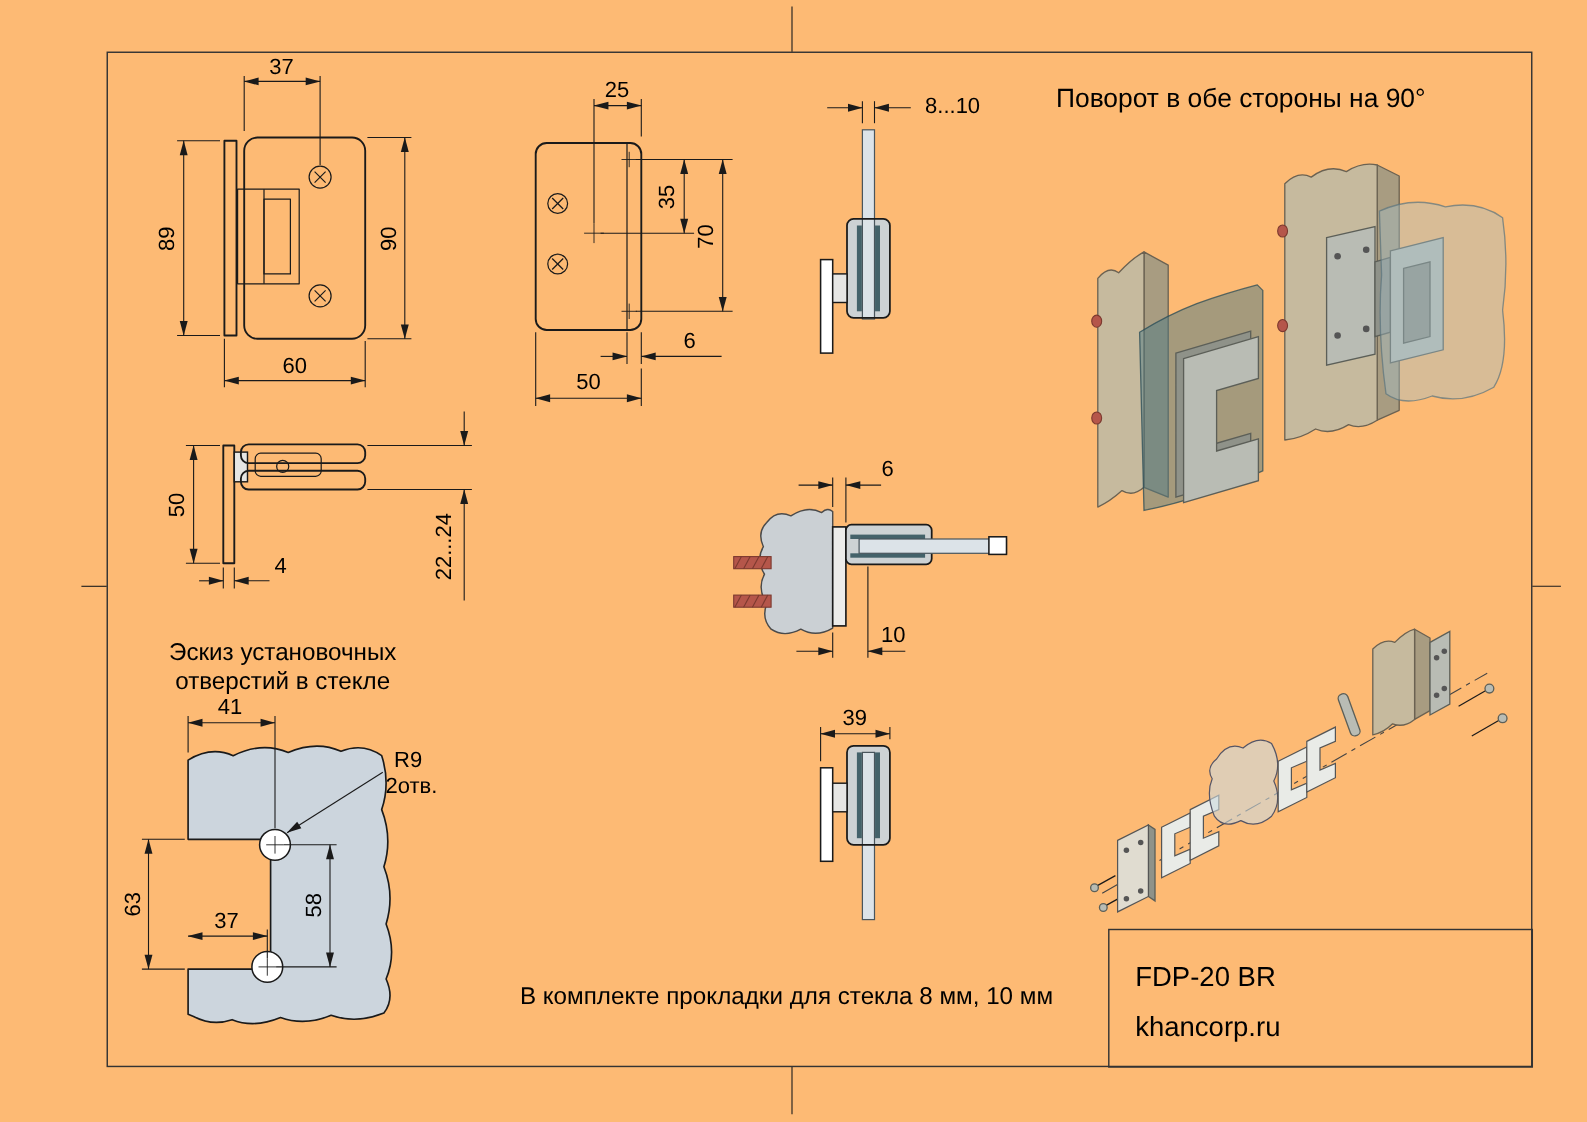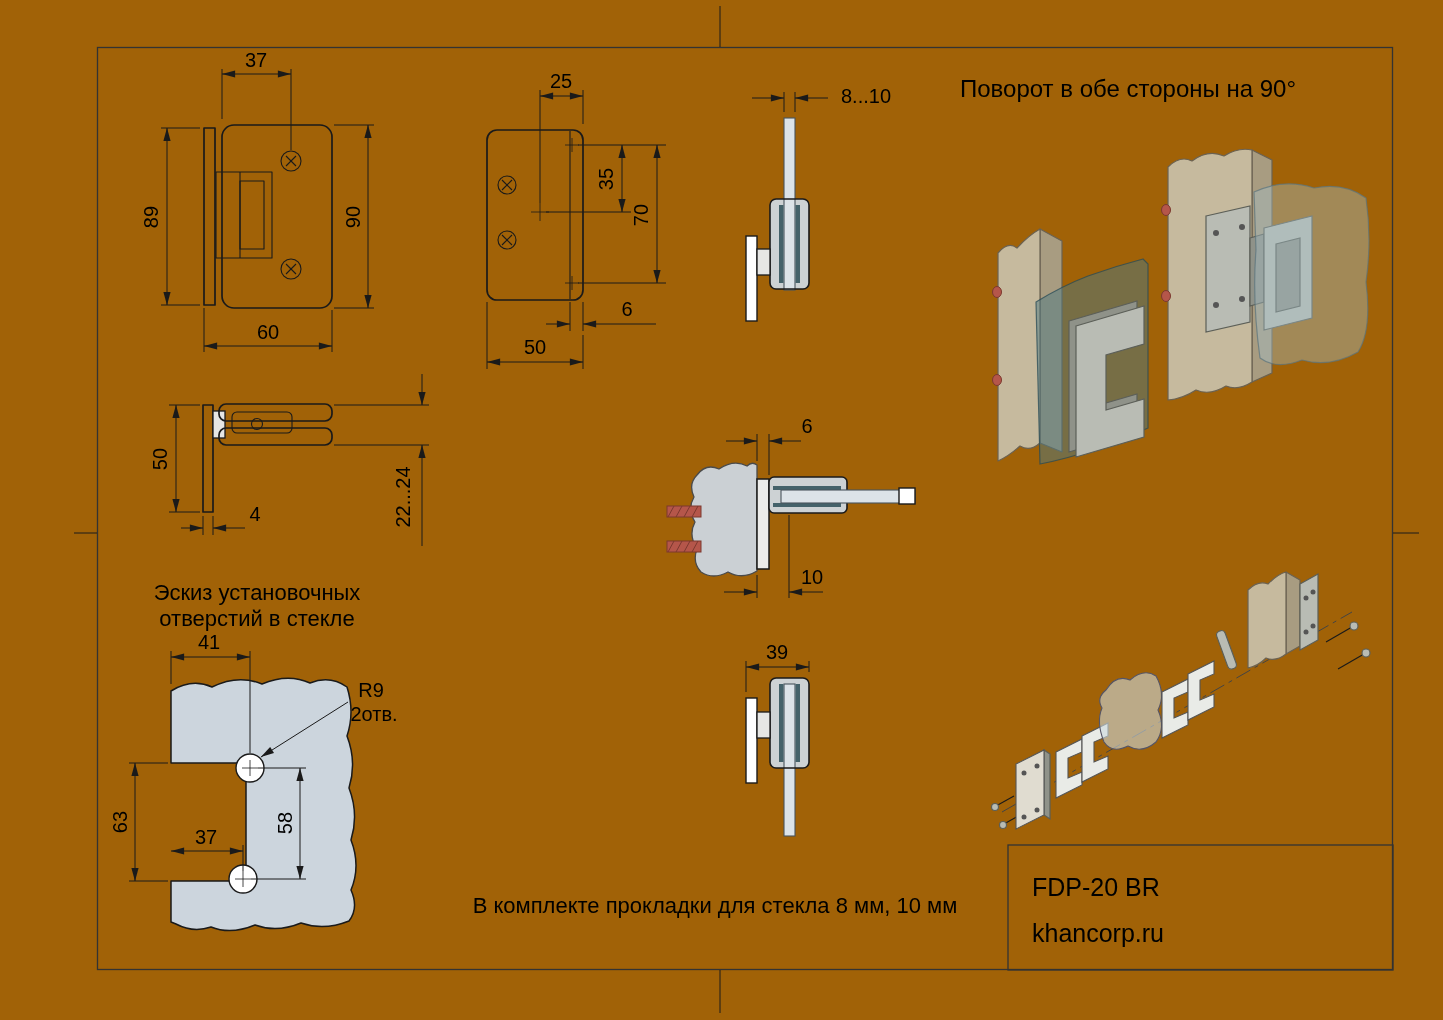--- a/index.html
+++ b/index.html
@@ -1,21 +1,21 @@
 <!DOCTYPE html>
 <html style="--line: #1a1a1a; --glass-pane-fill: #ccd5dd; --glass-edge-fill: #dce3e8; --metal-fill: #cdd2d4; --gasket-dark: #44626a; --wood-light: #c6ba9e; --wood-dark: #a89c81; --screw-red: #b5564a;"><head>
 <meta charset="utf-8">
 <style>
   html,body{margin:0;padding:0;background:#fff}
   :root{
     --line:#1a1a1a; --glass-pane-fill:#ccd5dd; --glass-edge-fill:#dce3e8;
     --metal-fill:#cdd2d4; --gasket-dark:#44626a; --wood-light:#c6ba9e;
     --wood-dark:#a89c81; --screw-red:#b5564a;
   }
-  .page{position:relative;width:1443px;height:1020px;background:#a16207;font-family:"Liberation Sans",sans-serif;overflow:hidden}
+  .page{position:relative;width:1443px;height:1020px;background:#fdba74;font-family:"Liberation Sans",sans-serif;overflow:hidden}
   svg{display:block}
   .ol{fill:none;stroke:var(--line);stroke-width:1.7;stroke-linejoin:round;stroke-linecap:round}
   .ol2{fill:none;stroke:var(--line);stroke-width:1.1;stroke-linejoin:round}
   .thin{fill:none;stroke:var(--line);stroke-width:.8}
   .dl{fill:none;stroke:var(--line);stroke-width:1}
   .frame{fill:none;stroke:#333;stroke-width:1.3}
   .dt{font:20px "Liberation Sans",sans-serif;fill:#000;text-anchor:middle}
   .note{font:22px "Liberation Sans",sans-serif;fill:#000;text-anchor:middle}
   .note2{font:24px "Liberation Sans",sans-serif;fill:#000;text-anchor:middle}
   .tb{font:25px "Liberation Sans",sans-serif;fill:#000}

